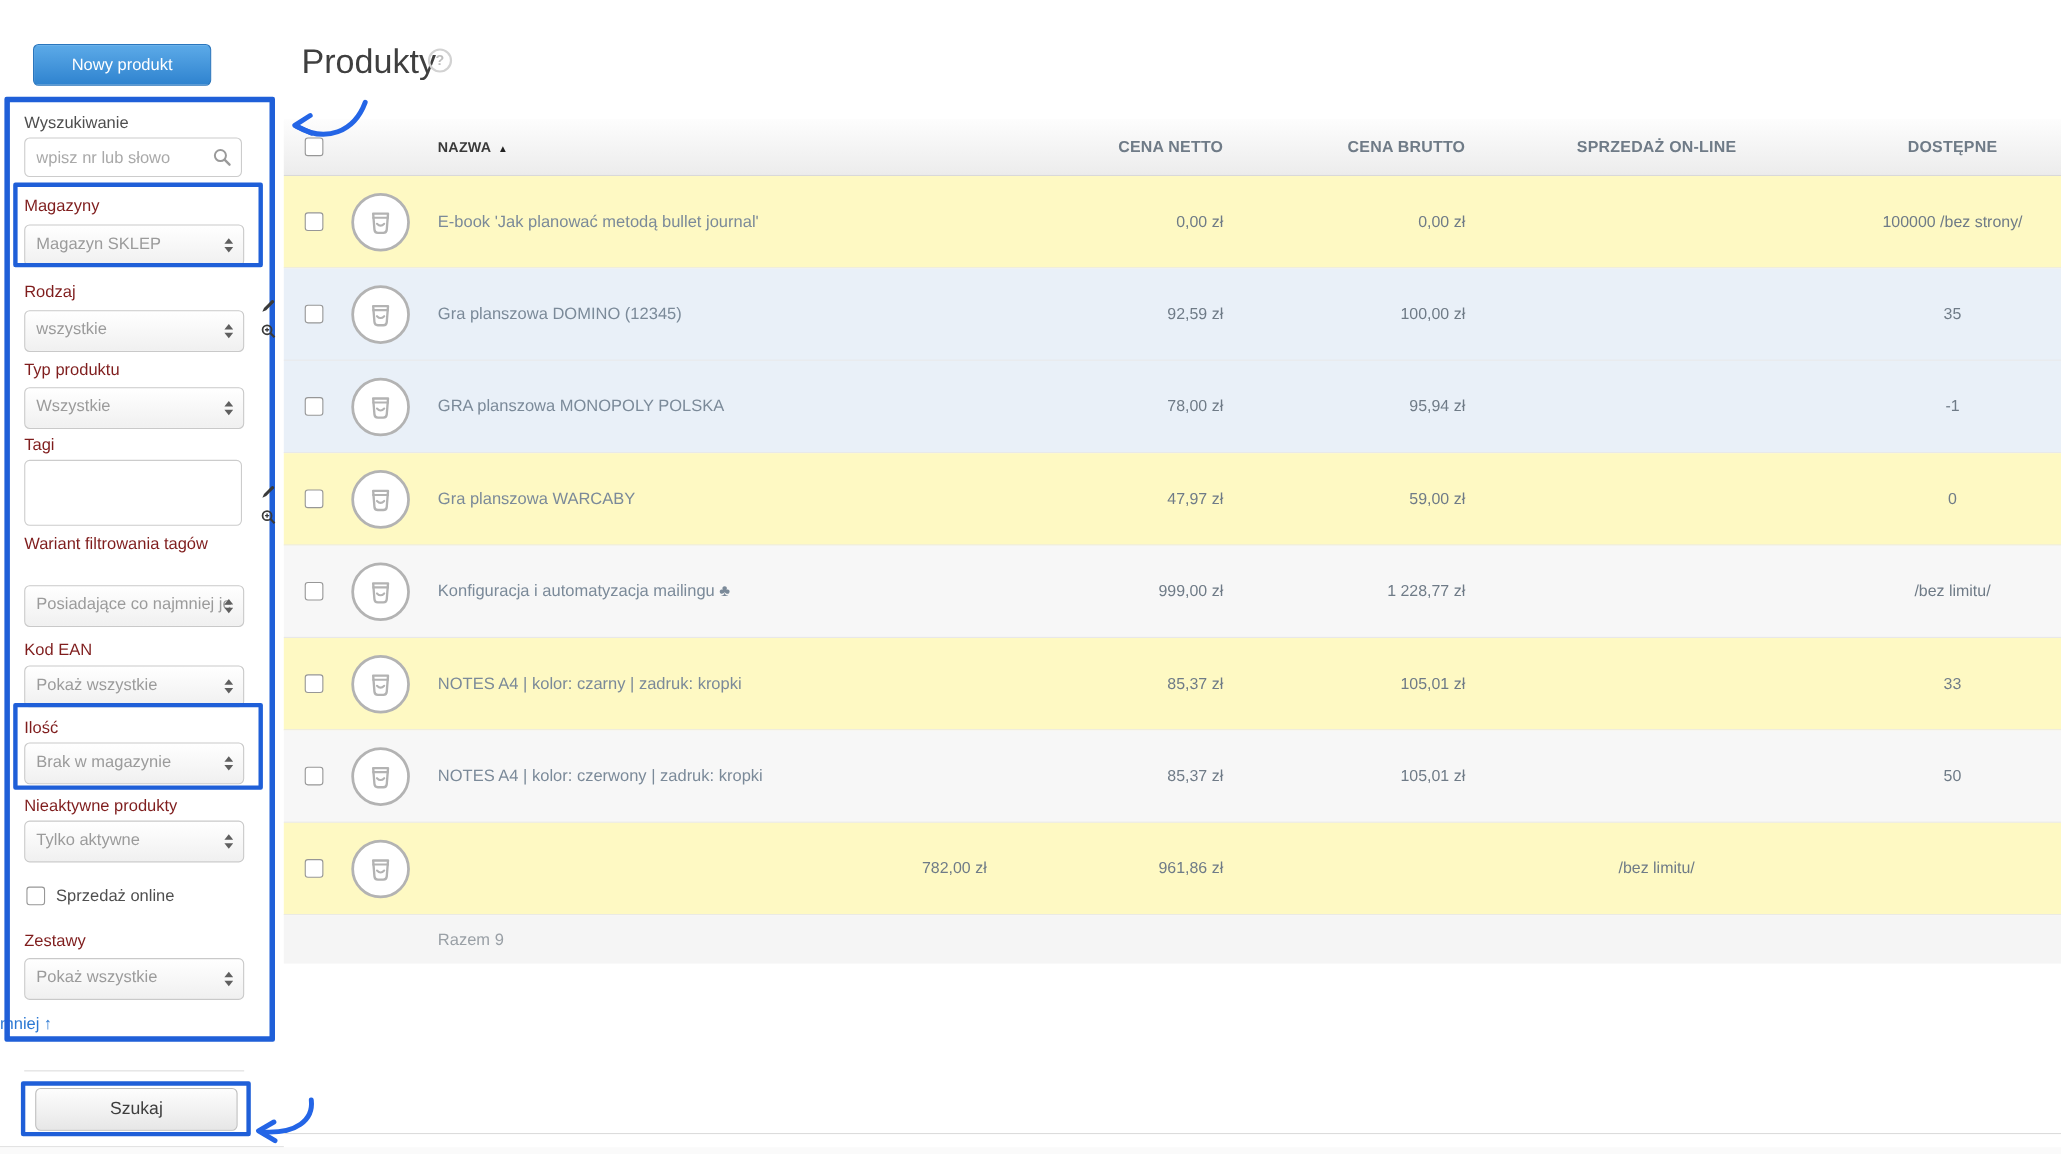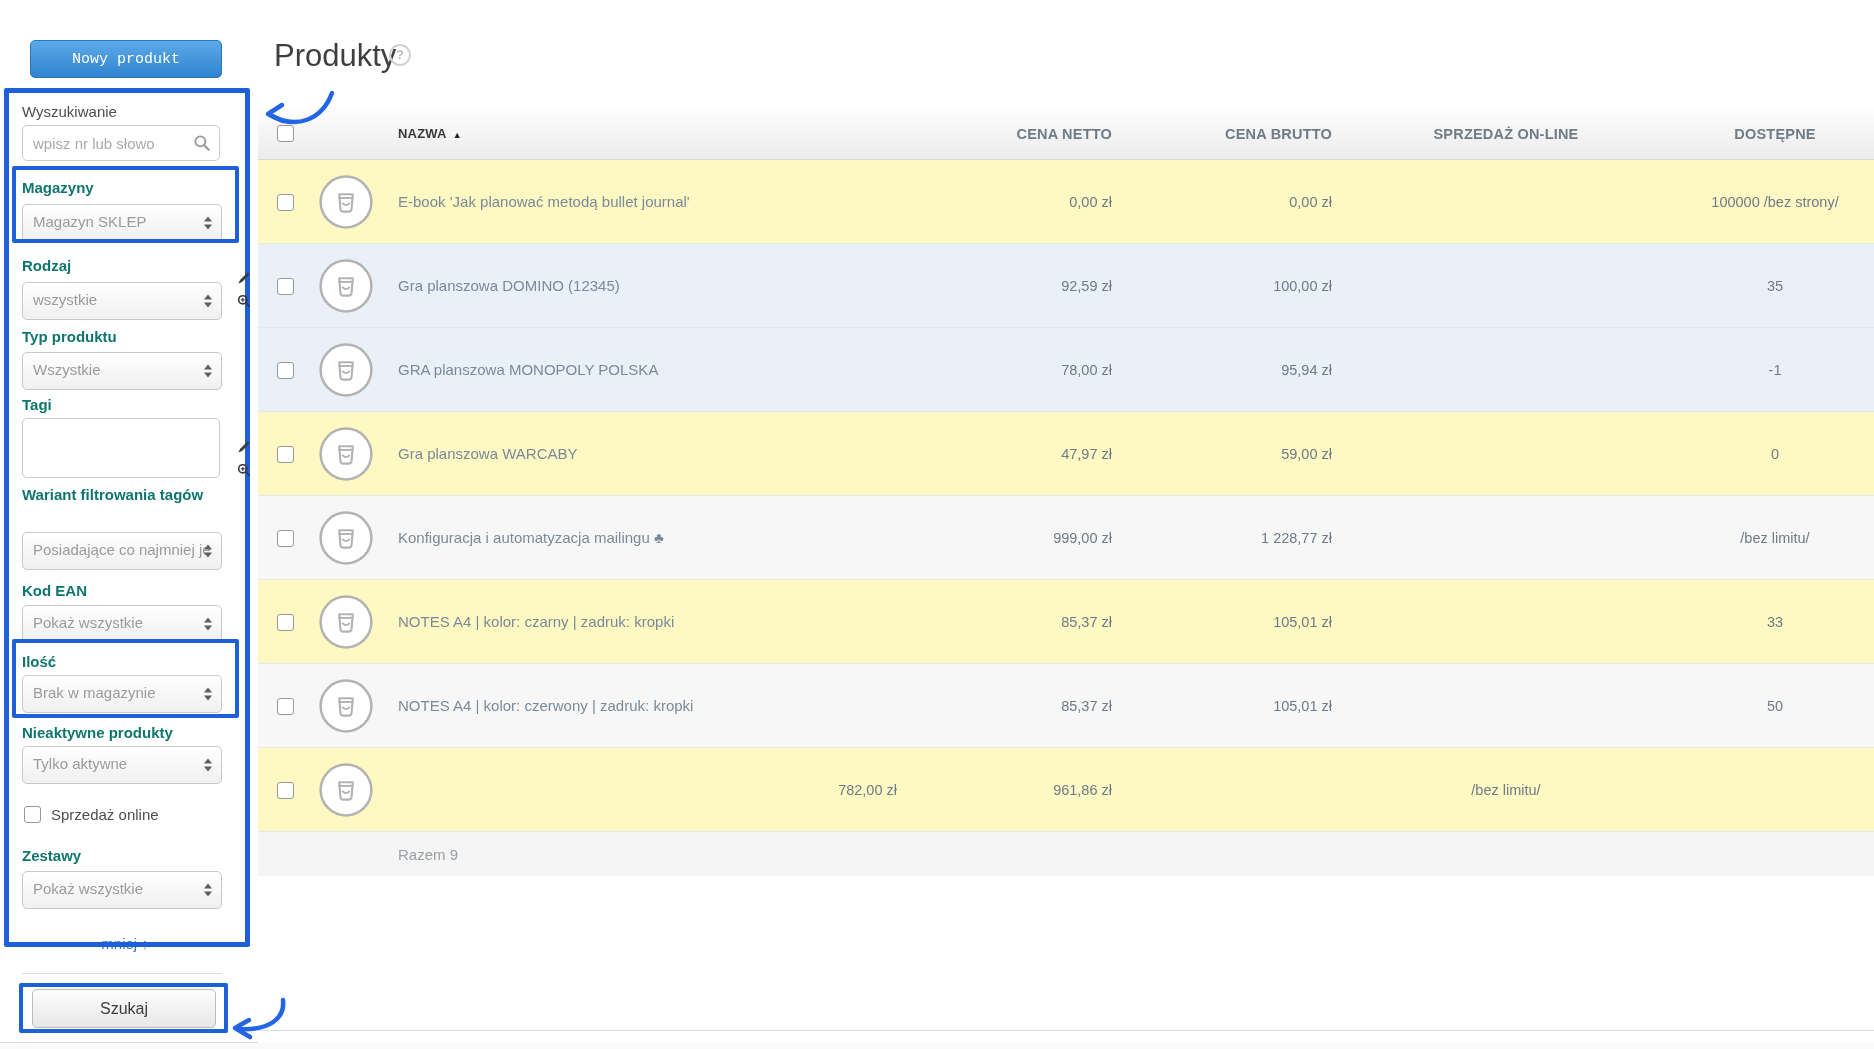--- a/index.html
+++ b/index.html
@@ -1,51 +1,51 @@
 <!DOCTYPE html>
 <html><head>
 <meta charset="utf-8">
 <style>
   html,body{margin:0;padding:0;background:#fff;}
   .page{position:relative;width:1874px;height:1049px;background:#fff;overflow:hidden;
         font-family:"Liberation Sans","DejaVu Sans",sans-serif;color:#444;}
 
   
   .sidebar{position:absolute;left:0;top:0;width:258px;height:1049px;background:#fff;}
-  .btn-new{position:absolute;left:30px;top:40px;width:192px;height:38px;
+  .btn-new{position:absolute;left:30px;top:40px;width:162px;height:38px;
            background:linear-gradient(#5caae8,#2f83cf);border:1px solid #2a76bd;border-radius:5px;
-           color:#fff;font-size:15px;font-family:Liberation Mono, monospace;cursor:pointer;}
+           color:#fff;font-size:15px;font-family:Liberation Sans, sans-serif;cursor:pointer;}
   .ann{position:absolute;border:5px solid #1f5fd8;border-radius:2px;pointer-events:none;box-sizing:border-box;}
   .ann-main{left:4px;top:88px;width:246px;height:859px;}
   .ann-small{border-width:4px;}
   .ann-magazyny{left:12px;top:166px;width:227px;height:77px;}
   .ann-ilosc{left:12px;top:639px;width:227px;height:79px;}
   .ann-szukaj{left:19px;top:983px;width:209px;height:50px;}
 
-  .flabel{position:absolute;left:22px;width:210px;font-size:15px;font-weight:700;color:#0f766e;line-height:22px;}
+  .flabel{position:absolute;left:22px;width:210px;font-size:15px;font-weight:400;color:#7f1d1d;line-height:22px;}
   .flabel.plain{font-weight:400;color:#4e4e4e;}
   .control{position:absolute;left:22px;width:198px;height:36px;box-sizing:border-box;}
   .text-input{width:100%;height:100%;box-sizing:border-box;border:1px solid #ccc;border-radius:5px;
               padding:0 34px 0 10px;font-size:15px;color:#1d4ed8;font-family:inherit;background:#fff;outline:none;}
   .text-input::placeholder{color:#a9a9a9;}
   .search-ico{position:absolute;right:9px;top:9px;cursor:pointer;}
   .selectbox{position:relative;width:100%;height:100%;border:1px solid #c9c9c9;border-radius:5px;
              background:linear-gradient(#fff,#f0f0f0);cursor:pointer;overflow:hidden;}
   .selectbox .sel-text{display:block;line-height:34px;padding:0 26px 0 10px;font-size:15px;color:#9b9b9b;
              white-space:nowrap;overflow:hidden;}
   .stepper{position:absolute;right:9px;top:50%;transform:translateY(-50%);display:flex;flex-direction:column;gap:3px;}
   .stepper i{width:0;height:0;border-left:4.5px solid transparent;border-right:4.5px solid transparent;display:block;}
   .stepper .up{border-bottom:5.5px solid #5f5f5f;}
   .stepper .down{border-top:5.5px solid #5f5f5f;}
   .tags-area{position:absolute;left:22px;width:198px;height:60px;box-sizing:border-box;border:1px solid #ccc;
              border-radius:5px;resize:none;font-family:inherit;outline:none;}
   input[type=checkbox]{appearance:none;-webkit-appearance:none;width:17px;height:17px;border:1px solid #979797;
              border-radius:3px;background:#fff;margin:0;cursor:pointer;vertical-align:middle;}
   .cbrow{position:absolute;left:24px;display:flex;align-items:flex-end;gap:10px;font-size:15px;color:#4e4e4e;}
-  .linkrow{position:absolute;left:0;width:250px;text-align:center;font-size:15px;color:#2b78d3;cursor:pointer;margin-top:13px;}
+  .linkrow{position:absolute;left:0;width:250px;font-size:15px;color:#2b78d3;cursor:pointer;}
   .linkrow .arrow{margin-left:4px;font-weight:700;}
   .divider{position:absolute;left:22px;top:973px;width:200px;height:1px;background:#ddd;}
   .btn-szukaj{position:absolute;left:32px;top:989px;width:184px;height:39px;border:1px solid #bcbcbc;border-radius:5px;
              background:linear-gradient(#fdfdfd,#e7e7e7);font-size:16px;color:#3e3e3e;font-family:inherit;cursor:pointer;}
 
   
   .main{position:absolute;left:258px;top:0;width:1616px;height:1049px;}
   .page-title{position:absolute;left:16px;top:38px;font-size:31px;font-weight:400;color:#3f3f3f;margin:0;}
   .help{position:absolute;left:131px;top:44px;width:22px;height:22px;border:2px solid #d2d2d2;border-radius:50%;
         box-sizing:border-box;color:#bdbdbd;font-size:13px;font-weight:700;text-align:center;line-height:18px;cursor:pointer;}

